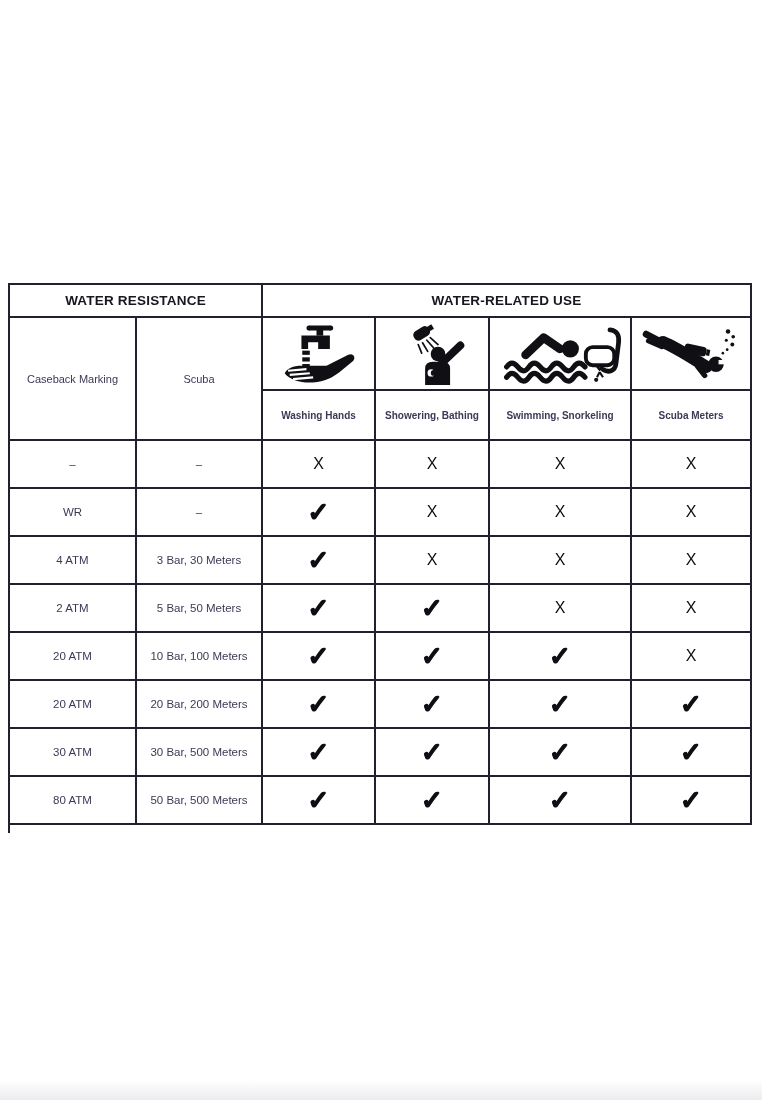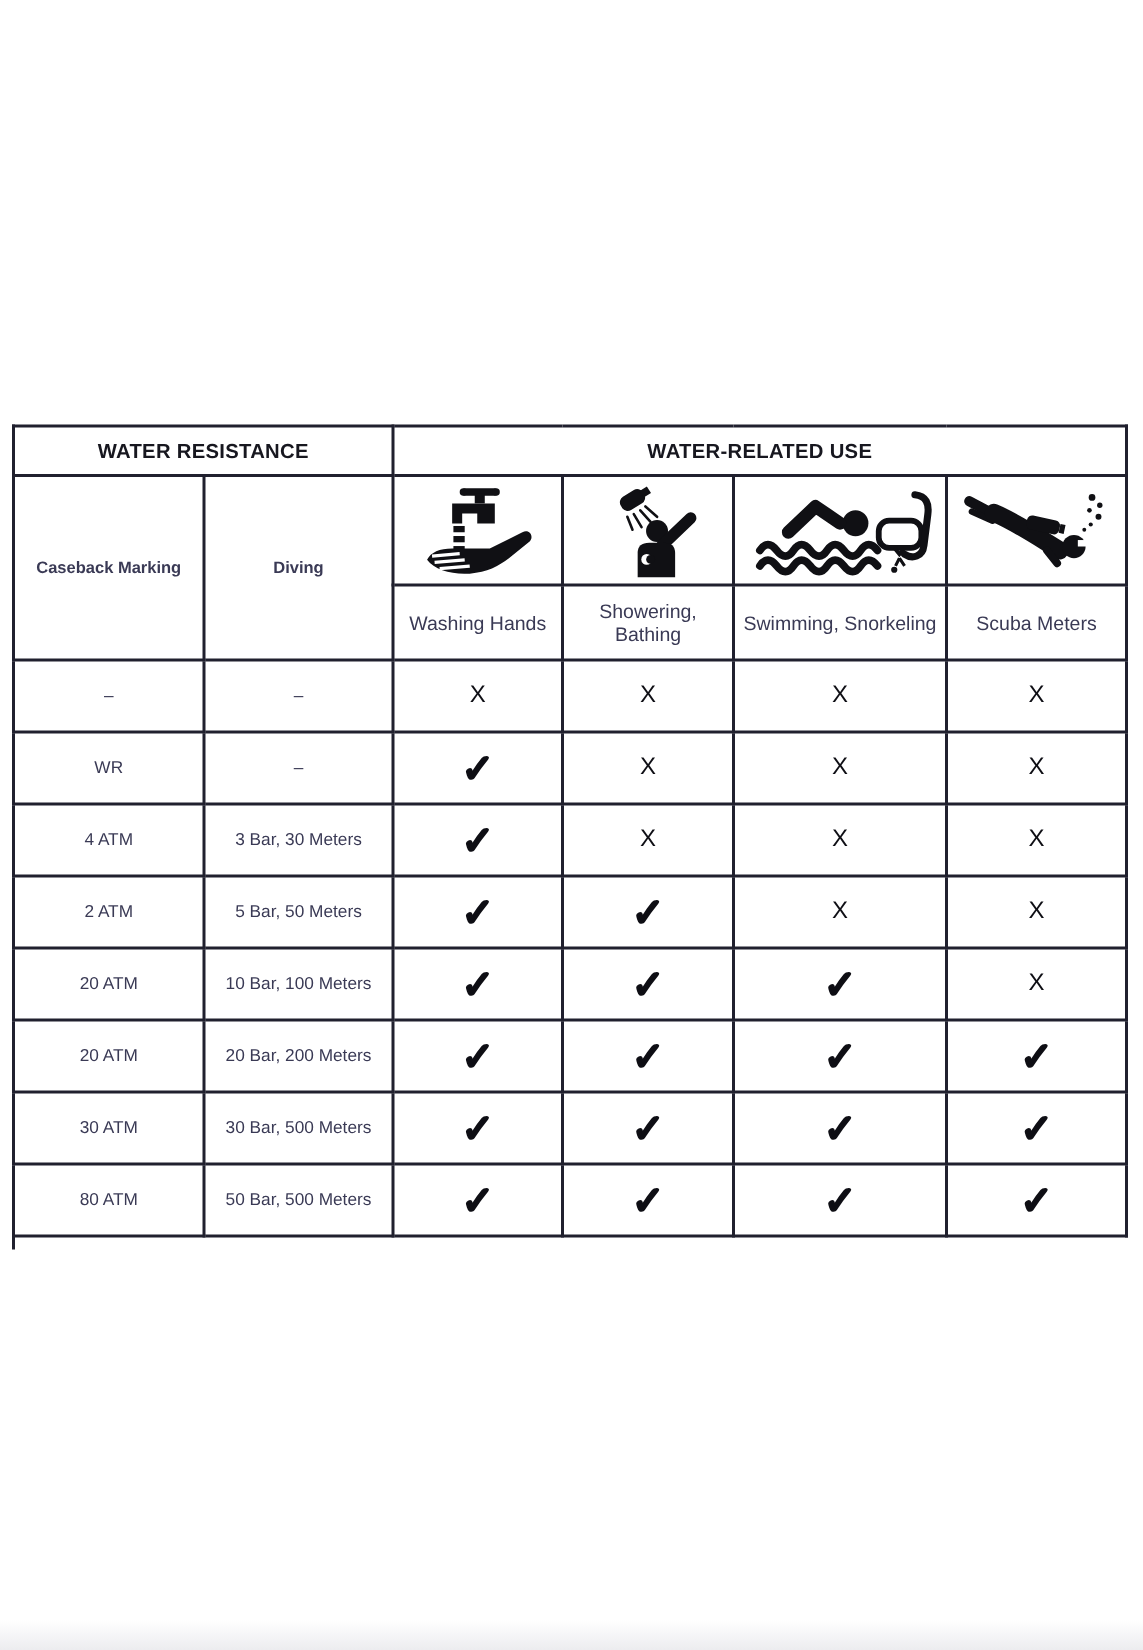--- a/index.html
+++ b/index.html
@@ -13,22 +13,22 @@
   table.wr {
     position:absolute; left:8px; top:283px; width:742px;
     border-collapse:collapse; table-layout:fixed;
   }
   table.wr td, table.wr th { border:2px solid var(--border); text-align:center; vertical-align:middle; background:#fff; }
   tr.r-head   { height:33px; }
   tr.r-icons  { height:73px; }
   tr.r-labels { height:50px; }
   tr.r-data   { height:48px; }
   .hdr { font-size:13.5px; font-weight:700; color:var(--ink); letter-spacing:.2px; }
-  .sub { font-size:11px; font-weight:700; color:var(--text); }
-  .lbl { font-size:13px; font-weight:400; color:var(--text); }
+  .sub { font-size:11px; font-weight:400; color:var(--text); }
+  .lbl { font-size:10px; font-weight:700; color:var(--text); }
   .val { font-size:11.5px; font-weight:400; color:var(--text); }
   .mark-cell { color:var(--mark); }
   .mark-cell.check { font-size:26px; font-weight:700; -webkit-text-stroke:1px var(--mark); line-height:1; }
   .mark-cell.cross { font-size:16px; font-weight:400; line-height:1; }
   .icon-cell svg { display:block; margin:0 auto; }
   .table-stub { position:absolute; left:8px; top:823px; width:2px; height:10px; background:var(--border); }
   .bottom-shade { position:absolute; left:0; bottom:0; width:100%; height:20px;
     background:linear-gradient(#ffffff, #ececef); }
 </style>
 </head>
@@ -47,21 +47,21 @@
     </colgroup>
 
     <tbody>
         <tr class="r-head">
       <td colspan="2" class="hdr">WATER RESISTANCE</td>
       <td colspan="4" class="hdr">WATER-RELATED USE</td>
     </tr>
 
     <tr class="r-icons">
       <td rowspan="2" class="sub">Caseback Marking</td>
-      <td rowspan="2" class="sub">Diving</td>
+      <td rowspan="2" class="sub">Scuba</td>
 
       <td class="icon-cell">
         <svg width="92" height="62" viewBox="0 0 110 72" fill="#101014">
           <rect x="42" y="2" width="28" height="6" rx="2"></rect>
           <circle cx="43" cy="5" r="3"></circle>
               <circle cx="69" cy="5" r="3"></circle>
           <rect x="52" y="6" width="8" height="8"></rect>
           <path d="M34 14 h34 v16 h-14 v-8 h-12 v8 h-8 z"></path>
           <rect x="35" y="32" width="9" height="5"></rect>
           <rect x="35" y="40" width="9" height="5"></rect>

